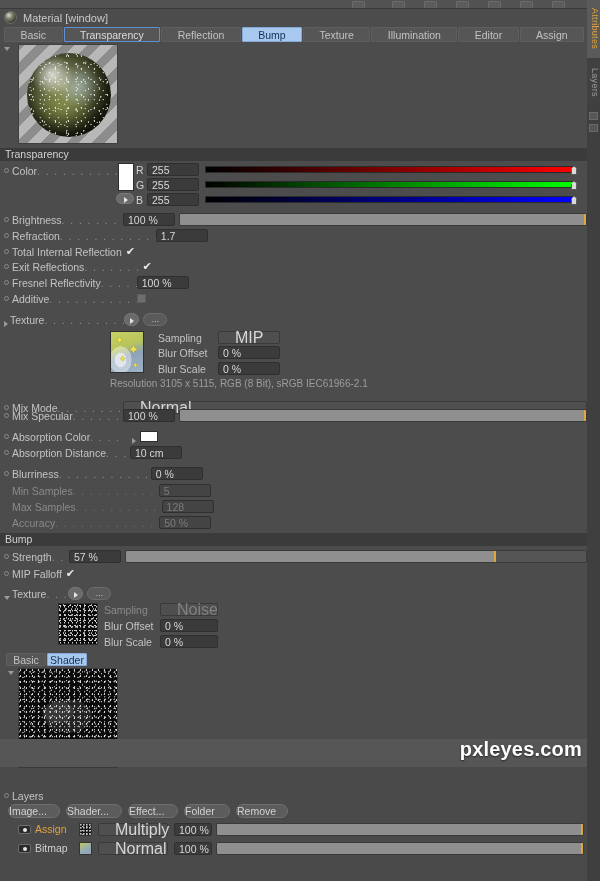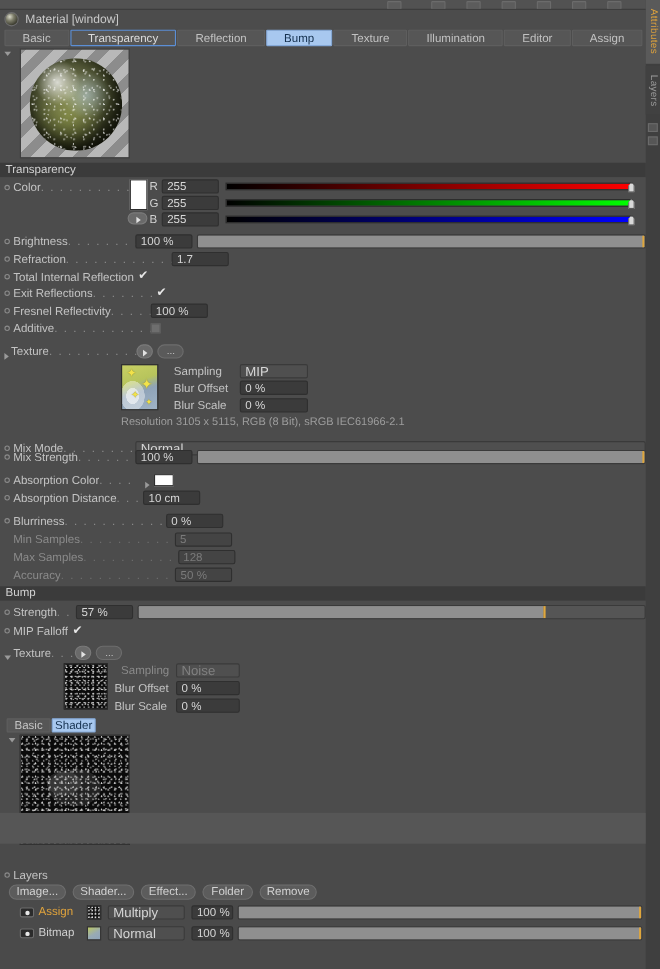--- a/index.html
+++ b/index.html
@@ -107,21 +107,21 @@
   
   .row { position: absolute; left: 0; width: 587px; height: 15px; display: flex; align-items: center; }
   .dot {
     width: 5px; height: 5px; border: 1px solid #8a8a8a; border-radius: 50%;
     margin-left: 4px; margin-right: 3px; flex: 0 0 auto; background: transparent;
   }
   .lbl {
     color: #c3c3c3; font-size: 10.5px; white-space: nowrap; overflow: hidden;
     flex: 0 0 auto;
   }
-  .lbl.dim { color: #8a8a8a; text-align: center; }
+  .lbl.dim { color: #8a8a8a; }
   .dots { flex: 1 1 auto; overflow: hidden; color: #8d8d8d; font-size: 10.5px; letter-spacing: 1.4px; white-space: nowrap; }
   .dots.dim { color: #6f6f6f; }
 
   .numfield {
     height: 13px; background: #3b3b3b; border: 1px solid #2f2f2f; border-radius: 2px;
     color: #d6d6d6; font-size: 10.5px; line-height: 12px; padding-left: 4px;
     position: relative; flex: 0 0 auto;
   }
   .numfield.dim { color: #7b7b7b; background: #444; }
   .slider {
@@ -130,21 +130,21 @@
   }
   .slider .fill { position: absolute; left: 0; top: 0; bottom: 0; background: #8f8f8f; }
   .slider .knob { position: absolute; top: 0; bottom: 0; width: 2px; background: #e0a73c; }
 
   .check { color: #e8e8e8; font-size: 11px; line-height: 11px; flex: 0 0 auto; }
   .swatch-sm { width: 18px; height: 11px; background: #fff; border: 1px solid #2e2e2e; flex: 0 0 auto; }
   .greybox { width: 9px; height: 9px; background: #6e6e6e; border: 1px solid #5b5b5b; flex: 0 0 auto; }
 
   .dropdown {
     height: 13px; background: #4f4f4f; border: 1px solid #3a3a3a; border-radius: 2px;
-    color: #d6d6d6; font-size: 12px; line-height: 12px; padding-left: 4px;
+    color: #d6d6d6; font-size: 16px; line-height: 12px; padding-left: 16px;
     position: relative; flex: 0 0 auto;
   }
   .dropdown.dim { color: #808080; }
 
   
   .colorblock { position: absolute; left: 0; width: 587px; }
   .color-swatch { position: absolute; left: 118px; top: 0; width: 16px; height: 28px; background: #fff; border: 1px solid #2e2e2e; }
   .color-arrowbtn {
     position: absolute; left: 116px; top: 30px; width: 18px; height: 11px; border-radius: 6px;
     background: #6a6a6a; border: 1px solid #7b7b7b;
@@ -227,21 +227,21 @@
       radial-gradient(circle at 12% 54%, rgba(215,215,215,.7) 0 .5px, transparent 1px),
       radial-gradient(circle at 88% 22%, rgba(205,205,205,.7) 0 .5px, transparent 1px),
       radial-gradient(ellipse 40% 28% at 50% 48%, rgba(120,120,120,.22) 0 60%, transparent 62%),
       radial-gradient(ellipse 26% 18% at 40% 44%, rgba(140,140,140,.2) 0 60%, transparent 62%);
     background-size: 6px 6px, 9px 9px, 7px 7px, 11px 11px, 5px 5px, 13px 13px, 100% 100%, 100% 100%;
   }
 
   
   .pill {
     height: 14px; background: #5c5c5c; border: 1px solid #6e6e6e; border-radius: 7px;
-    color: #d2d2d2; font-size: 10.5px; line-height: 12px; text-align: center; flex: 0 0 auto;
+    color: #d2d2d2; font-size: 10.5px; line-height: 12px; flex: 0 0 auto;
   }
 
   
   .layerrow { position: absolute; left: 0; width: 587px; height: 16px; display: flex; align-items: center; }
   .eye {
     width: 13px; height: 9px; background: #2b2b2b; border: 1px solid #6d6d6d; border-radius: 2px;
     position: relative; margin-left: 18px; flex: 0 0 auto;
   }
   .eye::after {
     content: ""; position: absolute; left: 4px; top: 2px; width: 4px; height: 4px;
@@ -425,21 +425,21 @@
 
   <div class="row" style="top:400px">
     <div class="dot"></div>
     <div class="lbl">Mix Mode</div>
     <div class="dots" style="max-width:88px">. . . . . . . . . . . .</div>
     <div class="dropdown" style="width:464px">Normal</div>
   </div>
 
   <div class="row" style="top:408px">
     <div class="dot"></div>
-    <div class="lbl">Mix Strength</div>
+    <div class="lbl">Mix Specular</div>
     <div class="dots" style="max-width:74px">. . . . . . . . .</div>
     <div class="numfield" style="width:52px">100 %</div>
     <div class="slider" style="width:408px; margin-left:4px">
       <div class="fill" style="width:100%"></div>
       <div class="knob" style="right:0"></div>
     </div>
   </div>
 
   <div class="row" style="top:429px">
     <div class="dot"></div>
@@ -561,14 +561,15 @@
     <div class="lthumb bitmap"></div>
     <div class="dropdown" style="width:70px; margin-left:6px">Normal</div>
     <div class="numfield" style="width:38px; margin-left:6px">100 %</div>
     <div class="slider" style="width:368px; margin-left:4px">
       <div class="fill" style="width:100%"></div>
       <div class="knob" style="right:0"></div>
     </div>
   </div>
 
   <div class="bottomstrip"></div>
+  <div class="watermark">pxleyes.com</div>
 
 </div>
 
 </body></html>

